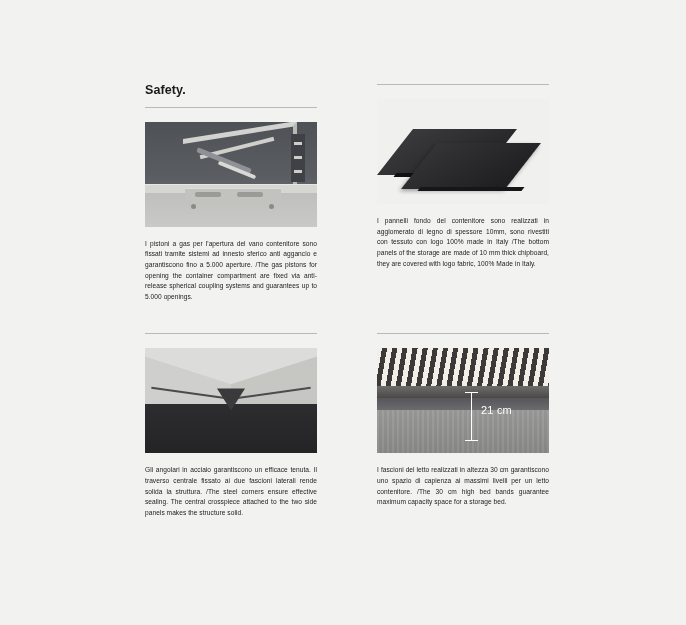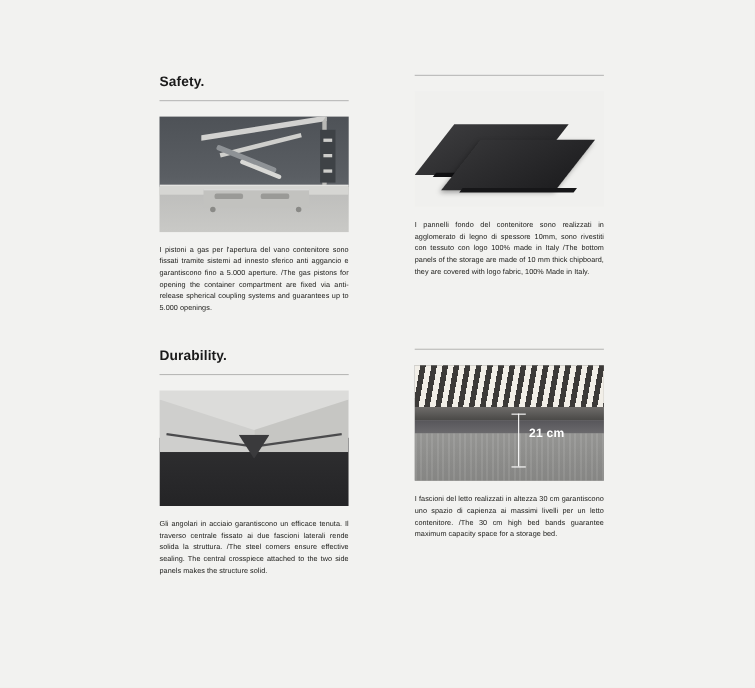--- a/index.html
+++ b/index.html
@@ -23,21 +23,21 @@
     position: absolute;
     left: 0;
     top: 0;
     width: 686px;
     height: 625px;
     background: #f2f2f0;
   }
   .grid {
     position: absolute;
     left: 145px;
-    top: 68px;
+    top: 84px;
     width: 404px;
     display: flex;
     flex-wrap: wrap;
     justify-content: space-between;
   }
   .card {
     width: 172px;
     margin-bottom: 24px;
   }
   .card-title {
@@ -312,21 +312,21 @@
     background: #ffffff;
   }
   .p4 .meas-cap-top { top: 44px; }
   .p4 .meas-cap-bot { top: 92px; }
   .p4 .meas-label {
     position: absolute;
     left: 104px;
     top: 56px;
     color: #ffffff;
     font-size: 11px;
-    font-weight: bold;
+    font-weight: normal;
     letter-spacing: 0.2px;
   }
 </style>
 </head>
 <body>
 
 <div class="page">
   <div class="sheet"></div>
 
   <div class="grid">
@@ -359,21 +359,20 @@
       <div class="photo p2">
         <div class="panelB"></div>
         <div class="edge2"></div>
         <div class="panelA"></div>
         <div class="edge"></div>
       </div>
       <p class="caption">I pannelli fondo del contenitore sono realizzati in agglomerato di legno di spessore 10mm, sono rivestiti con tessuto con logo 100% made in Italy /The bottom panels of the storage are made of 10 mm thick chipboard, they are covered with logo fabric, 100% Made in Italy.</p>
     </div>
 
     <div class="card">
-      <h2 class="card-title">Durability.</h2>
       <div class="rule"></div>
       <div class="photo p3">
         <div class="floor"></div>
         <div class="wallL"></div>
         <div class="wallR"></div>
         <div class="seamL"></div>
         <div class="seamR"></div>
         <div class="bracket"></div>
       </div>
       <p class="caption">Gli angolari in acciaio garantiscono un efficace tenuta. Il traverso centrale fissato ai due fascioni laterali rende solida la struttura. /The steel corners ensure effective sealing. The central crosspiece attached to the two side panels makes the structure solid.</p>

